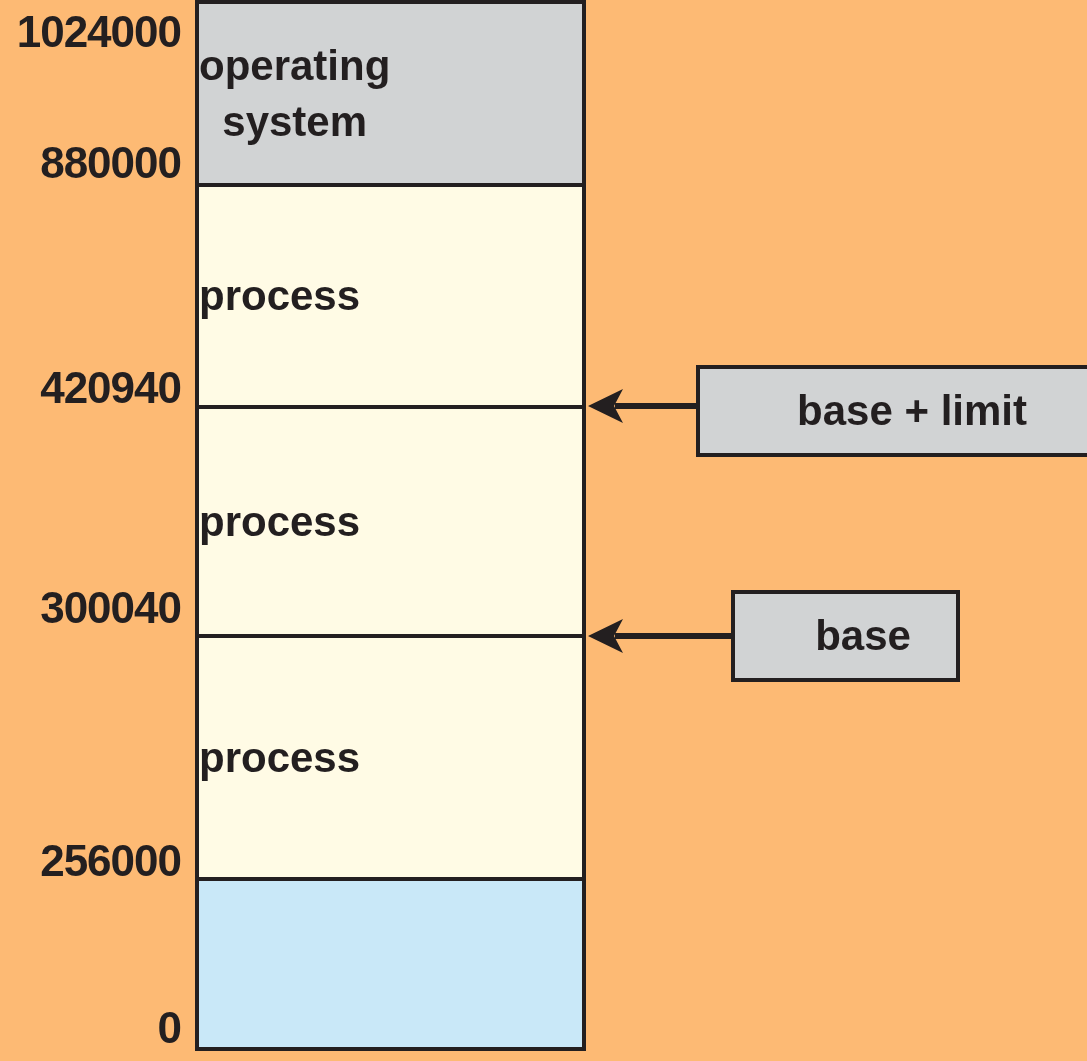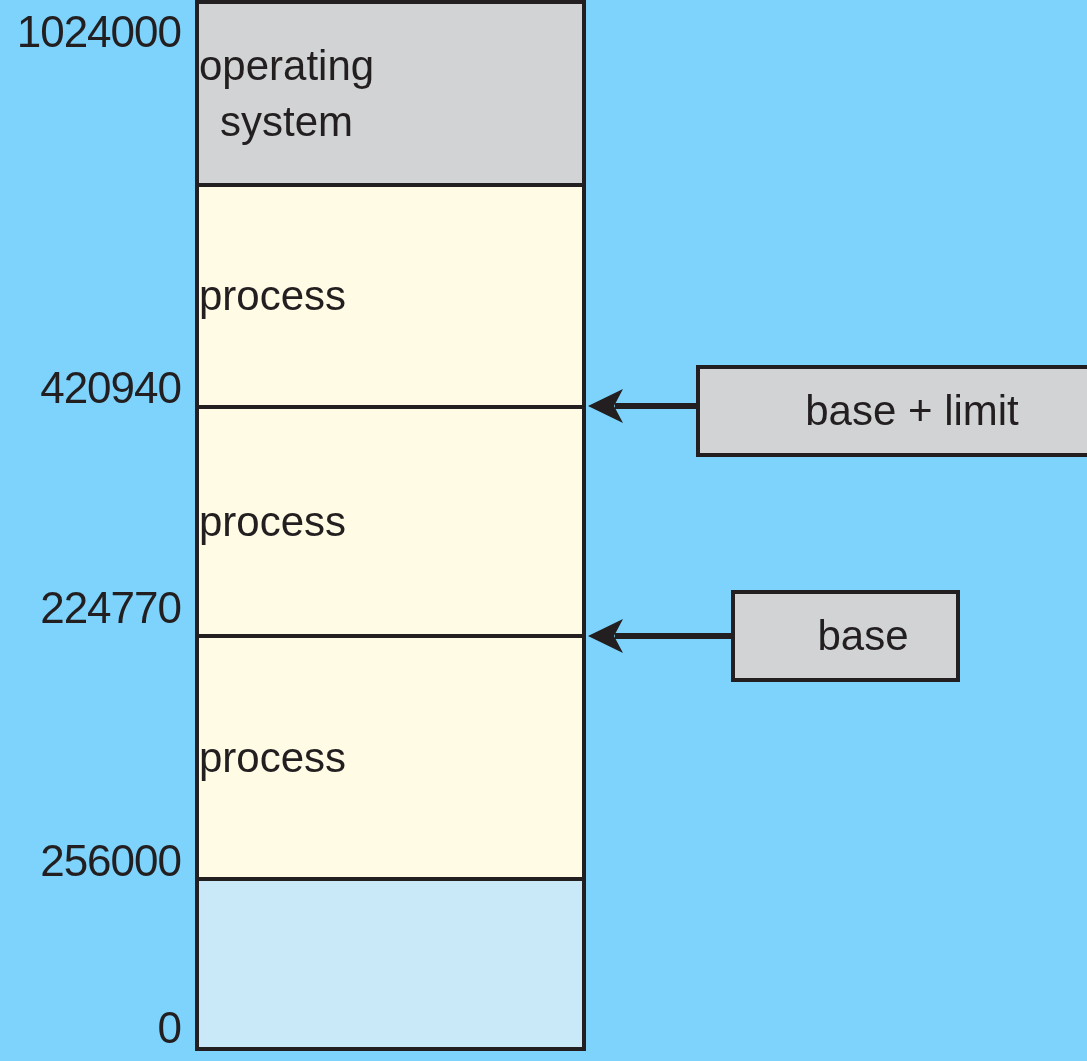--- a/index.html
+++ b/index.html
@@ -4,24 +4,25 @@
 <style>
   html, body {
     margin: 0;
     padding: 0;
     background: #ffffff;
   }
   .canvas {
     position: relative;
     width: 1087px;
     height: 1061px;
-    background: #7dd3fc;
+    background: #fdba74;
     font-family: "Liberation Sans", "DejaVu Sans", sans-serif;
     color: #231f20;
     overflow: hidden;
+    font-weight: bold;
   }
 
   
   .addr {
     position: absolute;
     left: 0;
     width: 181px;
     text-align: right;
     font-size: 44px;
     line-height: 1;
@@ -84,22 +85,23 @@
   .arrow-base       { left: 585px; top: 616px; }
   .arrow line    { stroke: #231f20; stroke-width: 6; }
   .arrow polygon { fill: #231f20; }
 </style>
 </head>
 <body>
 
 <div class="canvas">
 
   <div class="addr" style="top:32px">1024000</div>
+  <div class="addr" style="top:163px">880000</div>
   <div class="addr" style="top:388px">420940</div>
-  <div class="addr" style="top:608px">224770</div>
+  <div class="addr" style="top:608px">300040</div>
   <div class="addr" style="top:861px">256000</div>
   <div class="addr" style="top:1028px">0</div>
 
   <div class="column">
     <div class="segment seg-os" style="background: rgb(209, 211, 212);">
       <span class="seg-label">operating
 system</span>
     </div>
     <div class="segment seg-p1" style="background: rgb(255, 251, 229);">
       <span class="seg-label">process</span>

